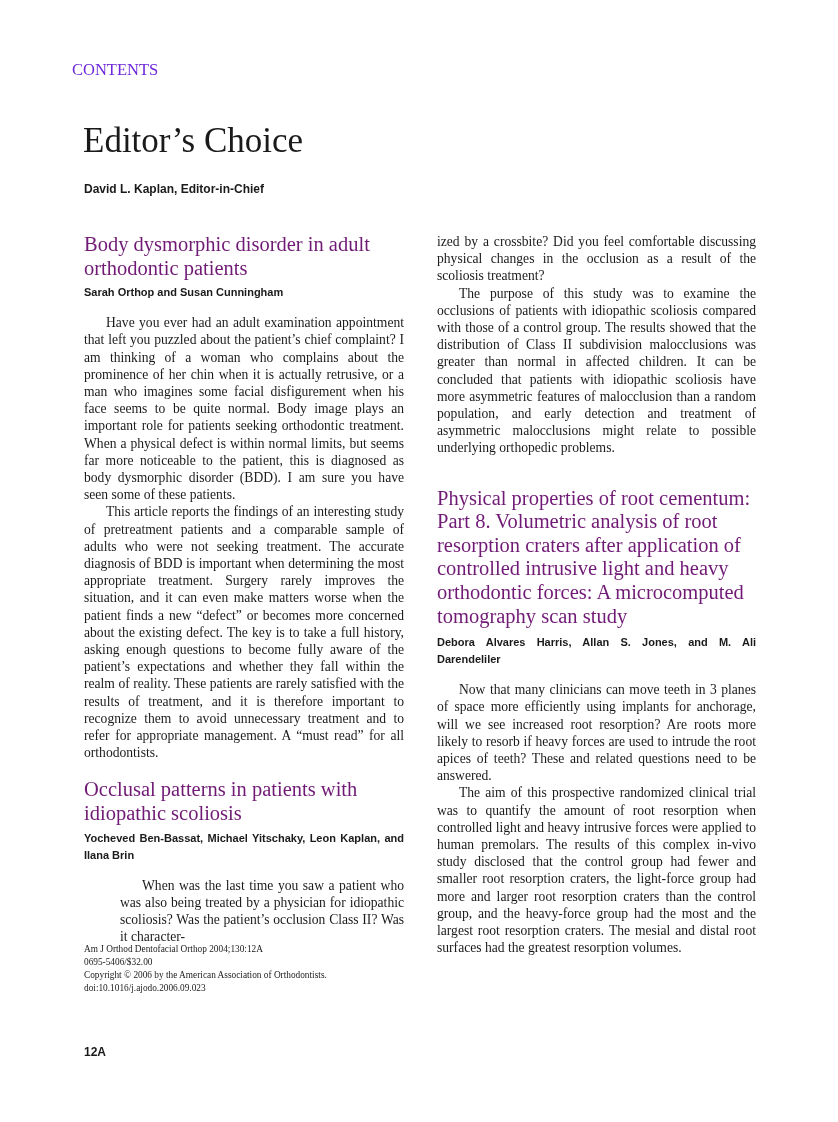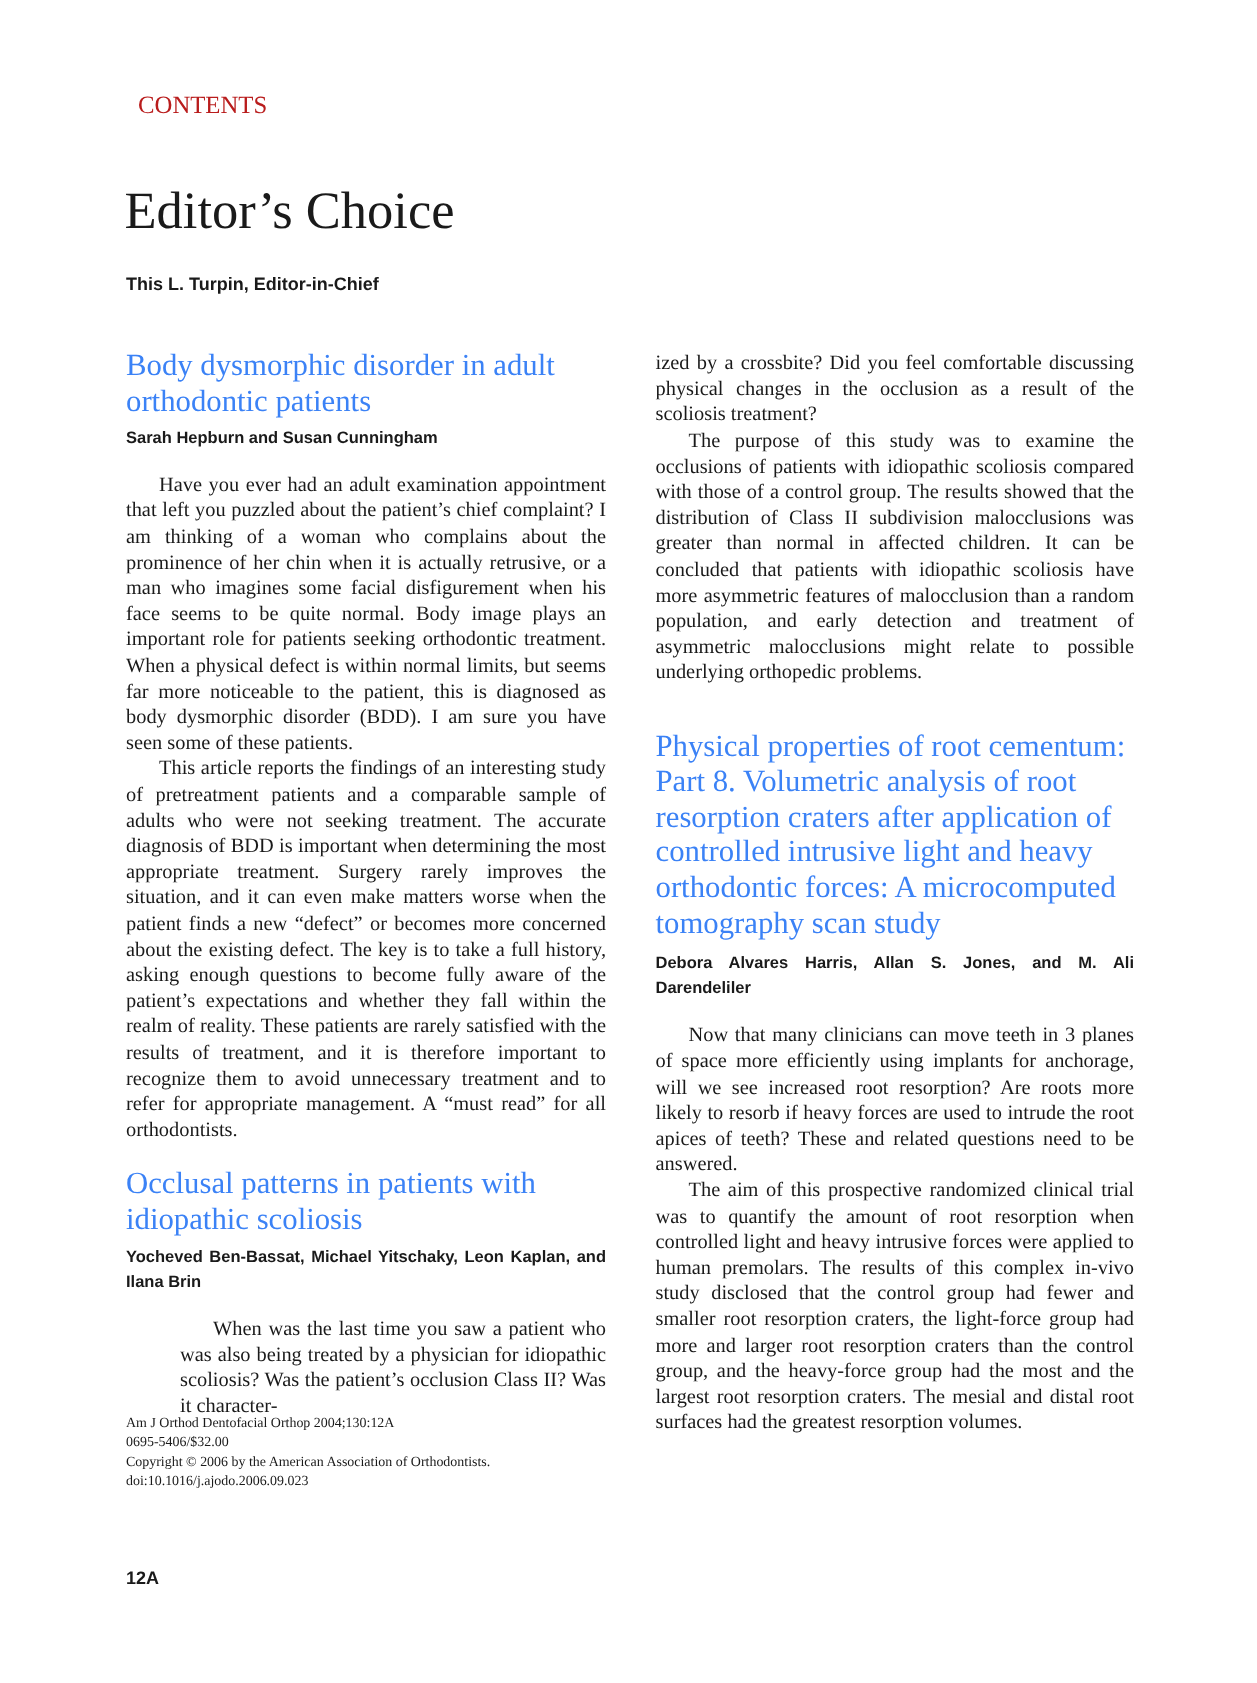--- a/index.html
+++ b/index.html
@@ -1,47 +1,47 @@
 <!DOCTYPE html>
 <html><head>
 <meta charset="utf-8">
 <style>
   html, body { margin: 0; padding: 0; background: #ffffff; }
   body { width: 838px; height: 1122px; position: relative; overflow: hidden; color: #1a1a1a; }
   .serif { font-family: "Liberation Serif", "DejaVu Serif", serif; }
   .sans { font-family: "Liberation Sans", "DejaVu Sans", sans-serif; }
 
-  .section-label { position: absolute; left: 92px; top: 60px; font-size: 16.5px; letter-spacing: 0px; color: #b91c1c; }
+  .section-label { position: absolute; left: 72px; top: 60px; font-size: 16.5px; letter-spacing: 0px; color: #6d28d9; }
   .page-title { position: absolute; left: 83px; top: 120px; font-size: 35px; font-weight: normal; margin: 0; color: #1a1a1a; line-height: 42px; }
   .editor-byline { position: absolute; left: 84px; top: 182px; font-size: 12px; font-weight: bold; color: #1a1a1a; }
 
   .col { position: absolute; width: 320px; }
   .col-left { left: 84px; top: 233px; }
   .col-right { left: 437px; top: 233px; width: 319px; }
 
-  .art-title { font-size: 20.5px; line-height: 23.6px; font-weight: normal; margin: 0; color: #3b82f6; }
+  .art-title { font-size: 20.5px; line-height: 23.6px; font-weight: normal; margin: 0; color: #701a75; }
   .authors { font-size: 11px; font-weight: bold; line-height: 17px; margin: 4px 0 0 0; text-align: justify; }
   .body-text { font-size: 13.6px; line-height: 17.2px; text-align: justify; margin: 0; hyphens: none; }
   .body-text p { margin: 0; text-indent: 22px; }
   .body-text p.cont { text-indent: 0; }
 
   .footer-meta { position: absolute; left: 84px; top: 943px; font-size: 9.3px; line-height: 13px; color: #1a1a1a; width: 320px; }
   .page-number { position: absolute; left: 84px; top: 1045px; font-size: 12px; font-weight: bold; color: #1a1a1a; }
 </style>
 </head>
 <body>
 
 <div class="section-label serif">CONTENTS</div>
 <h1 class="page-title serif">Editor’s Choice</h1>
-<div class="editor-byline sans">This L. Turpin, Editor-in-Chief</div>
+<div class="editor-byline sans">David L. Kaplan, Editor-in-Chief</div>
 
 <div class="col col-left">
   <section>
     <h2 class="art-title serif">Body dysmorphic disorder in adult orthodontic patients</h2>
-    <div class="authors sans">Sarah Hepburn and Susan Cunningham</div>
+    <div class="authors sans">Sarah Orthop and Susan Cunningham</div>
     <div class="body-text serif" style="margin-top:13px;">
       <p>Have you ever had an adult examination appointment that left you puzzled about the patient’s chief complaint? I am thinking of a woman who complains about the prominence of her chin when it is actually retrusive, or a man who imagines some facial disfigurement when his face seems to be quite normal. Body image plays an important role for patients seeking orthodontic treatment. When a physical defect is within normal limits, but seems far more noticeable to the patient, this is diagnosed as body dysmorphic disorder (BDD). I am sure you have seen some of these patients.</p>
       <p>This article reports the findings of an interesting study of pretreatment patients and a comparable sample of adults who were not seeking treatment. The accurate diagnosis of BDD is important when determining the most appropriate treatment. Surgery rarely improves the situation, and it can even make matters worse when the patient finds a new “defect” or becomes more concerned about the existing defect. The key is to take a full history, asking enough questions to become fully aware of the patient’s expectations and whether they fall within the realm of reality. These patients are rarely satisfied with the results of treatment, and it is therefore important to recognize them to avoid unnecessary treatment and to refer for appropriate management. A “must read” for all orthodontists.</p>
     </div>
   </section>
 
   <section style="margin-top:17px;">
     <h2 class="art-title serif">Occlusal patterns in patients with idiopathic scoliosis</h2>
     <div class="authors sans">Yocheved Ben-Bassat, Michael Yitschaky, Leon Kaplan, and Ilana Brin</div>
     <div class="body-text serif" style="margin-top:13px;margin-left:36px;">

